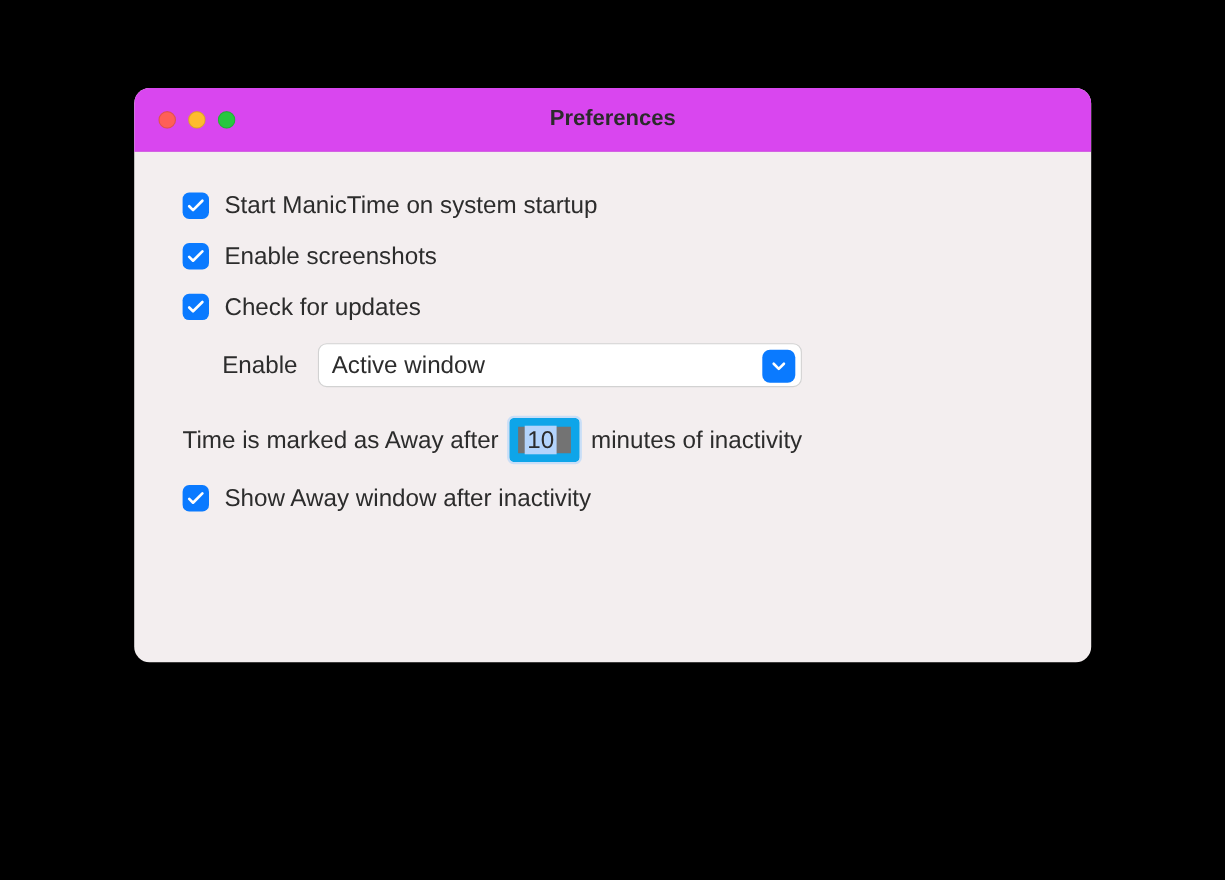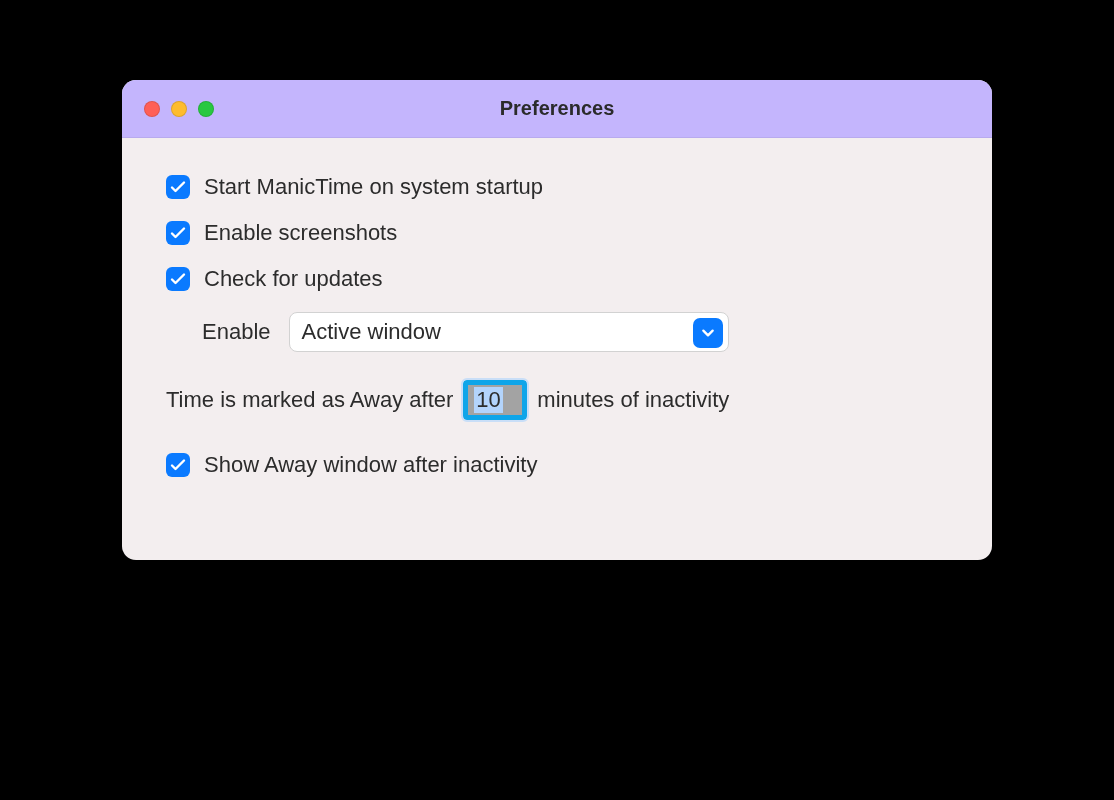--- a/index.html
+++ b/index.html
@@ -20,21 +20,21 @@
       box-shadow: 0 25px 60px rgba(0,0,0,0.5);
       overflow: hidden;
     }
     .titlebar {
       height: 58px;
       display: flex;
       align-items: center;
       padding: 0 22px;
       position: relative;
       border-bottom: 1px solid rgba(0,0,0,0.06);
-      background: #c4b5fd;
+      background: #d946ef;
     }
     .traffic-lights {
       display: flex;
       gap: 11px;
       align-items: center;
     }
     .tl {
       width: 16px;
       height: 16px;
       border-radius: 50%;
@@ -45,21 +45,21 @@
     .title {
       position: absolute;
       left: 0; right: 0;
       text-align: center;
       font-weight: 600;
       font-size: 20px;
       color: #2b2b2b;
       pointer-events: none;
     }
     .content {
-      padding: 36px 44px 62px 44px;
+      padding: 36px 44px 116px 44px;
       font-size: 22px;
       color: #2c2c2c;
     }
     .row {
       display: flex;
       align-items: center;
       gap: 14px;
       margin-bottom: 20px;
     }
     .checkbox {
@@ -103,28 +103,28 @@
       border-radius: 7px;
       display: flex;
       align-items: center;
       justify-content: center;
     }
     .dropdown .chev svg { width: 14px; height: 14px; }
     .away-row {
       display: flex;
       align-items: center;
       gap: 10px;
-      margin-bottom: 32px;
+      margin-bottom: 20px;
       flex-wrap: nowrap;
     }
     .num-input {
       width: 64px;
       height: 40px;
-      background: #a3a3a3;
-      border: 5px solid #0ea5e9;
+      background: #737373;
+      border: 8px solid #0ea5e9;
       border-radius: 4px;
       outline: 2px solid #c9def7;
       display: flex;
       align-items: center;
       padding: 0 6px;
       font-size: 22px;
       text-align: right;
     }
     .num-input .sel {
       background: #b3d4fc;

